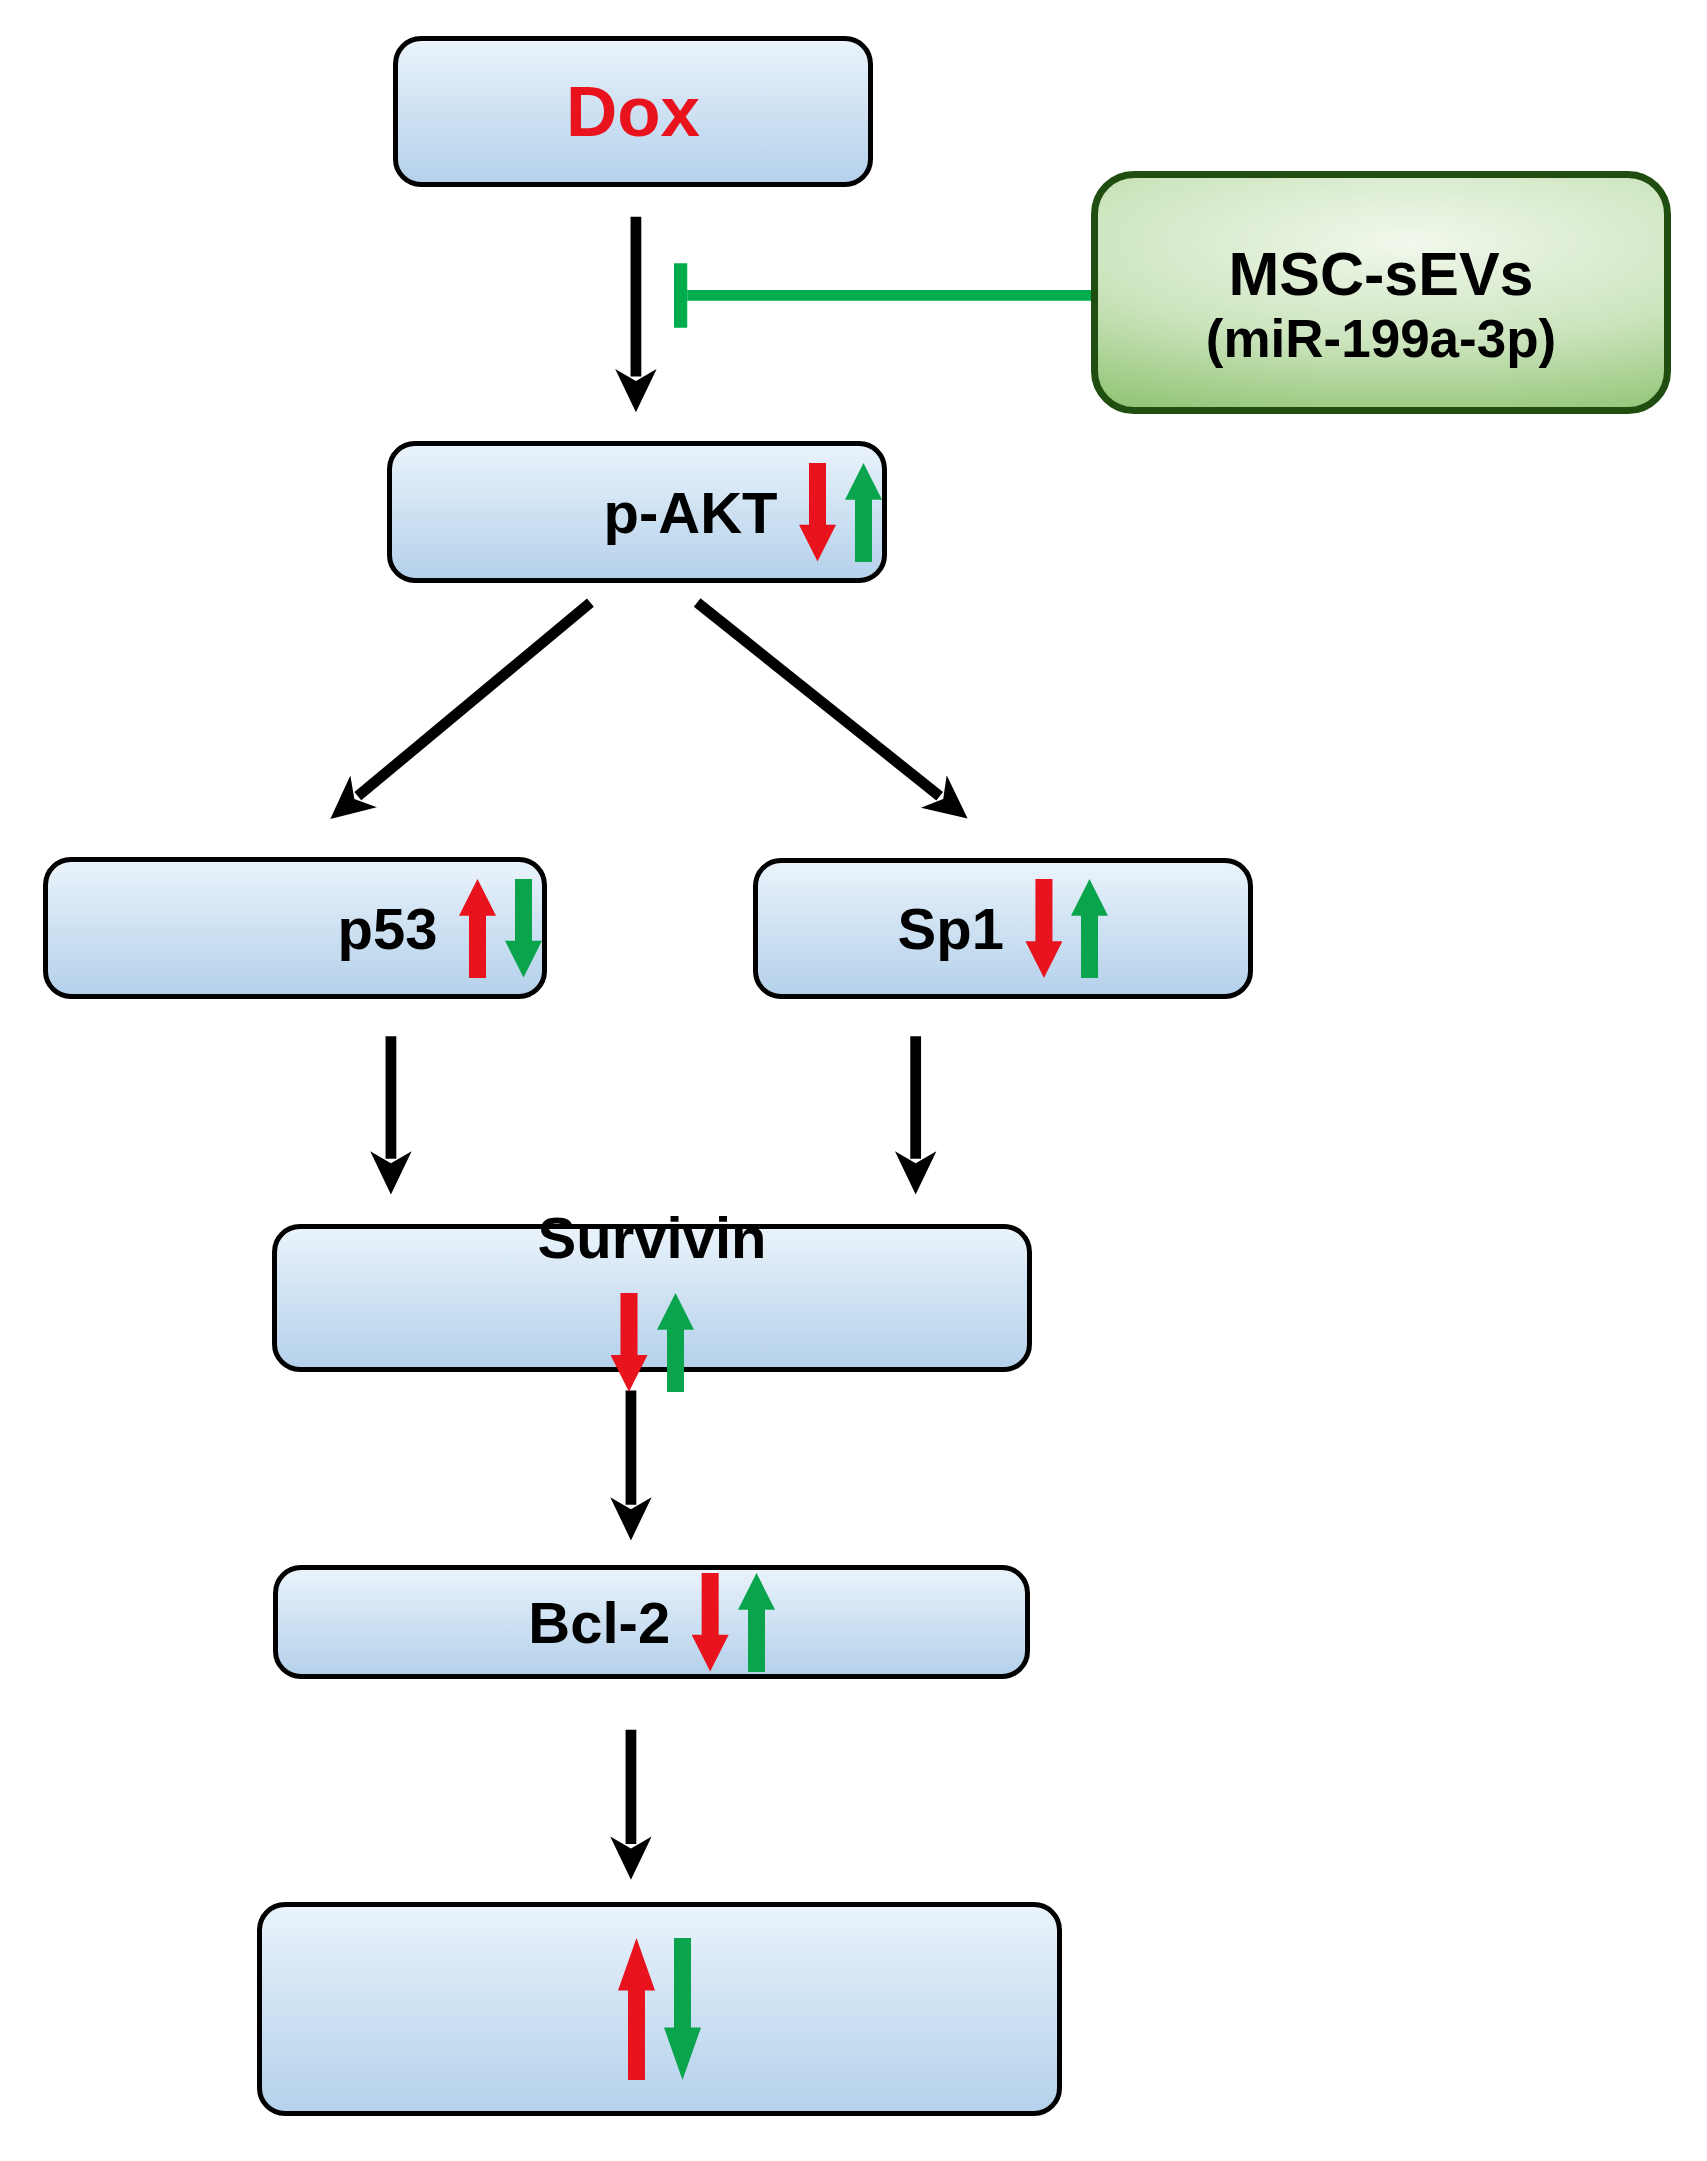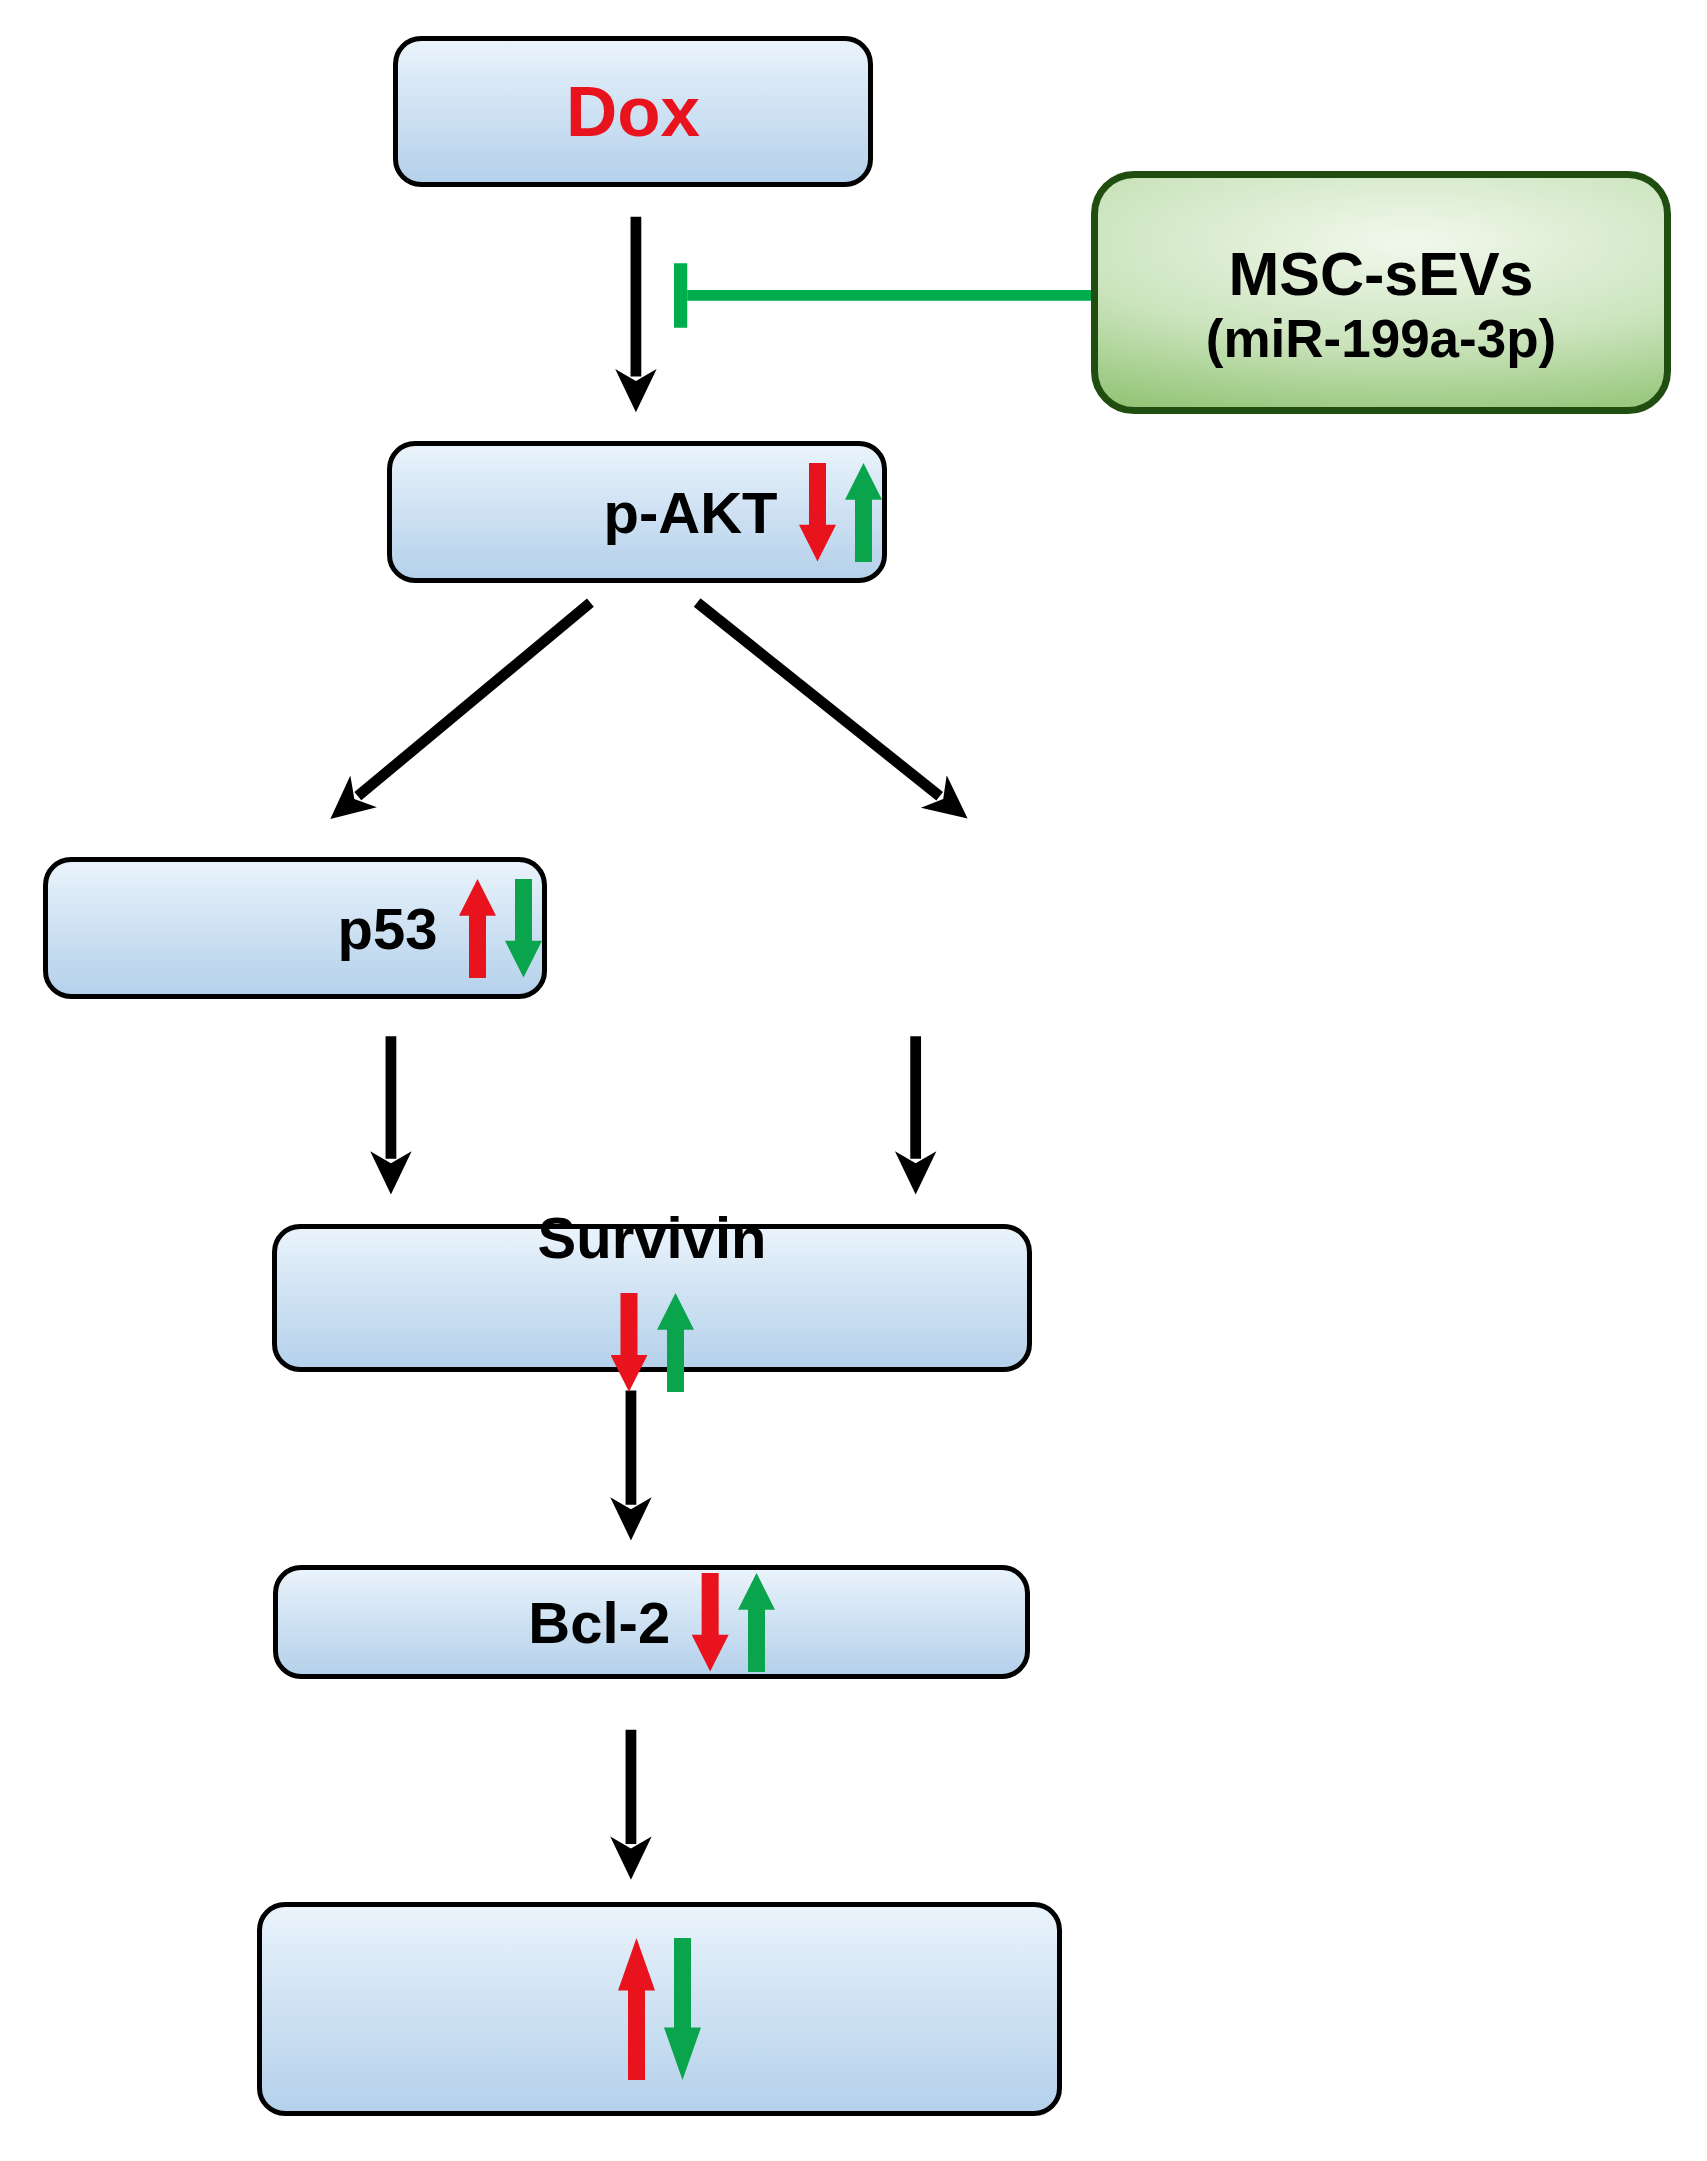--- a/index.html
+++ b/index.html
@@ -97,20 +97,27 @@
   </div>
 
   <div class="node" style="left:43px;top:857px;width:504px;height:142px;justify-content:flex-end;">
     <span class="lbl">p53</span>
     <span class="arrowpair">
       <span class="ind red" data-dir="up"></span>
       <span class="ind green" data-dir="down"></span>
     </span>
   </div>
 
+  <div class="node" style="left:753px;top:858px;width:500px;height:141px;">
+    <span class="lbl">Sp1</span>
+    <span class="arrowpair">
+      <span class="ind red" data-dir="down"></span>
+      <span class="ind green" data-dir="up"></span>
+    </span>
+  </div>
 
   <div class="node" style="left:272px;top:1224px;width:760px;height:148px;flex-direction:column;">
     <span class="lbl">Survivin</span>
     <span class="arrowpair">
       <span class="ind red" data-dir="down"></span>
       <span class="ind green" data-dir="up"></span>
     </span>
   </div>
 
   <div class="node" style="left:273px;top:1565px;width:757px;height:114px;">

